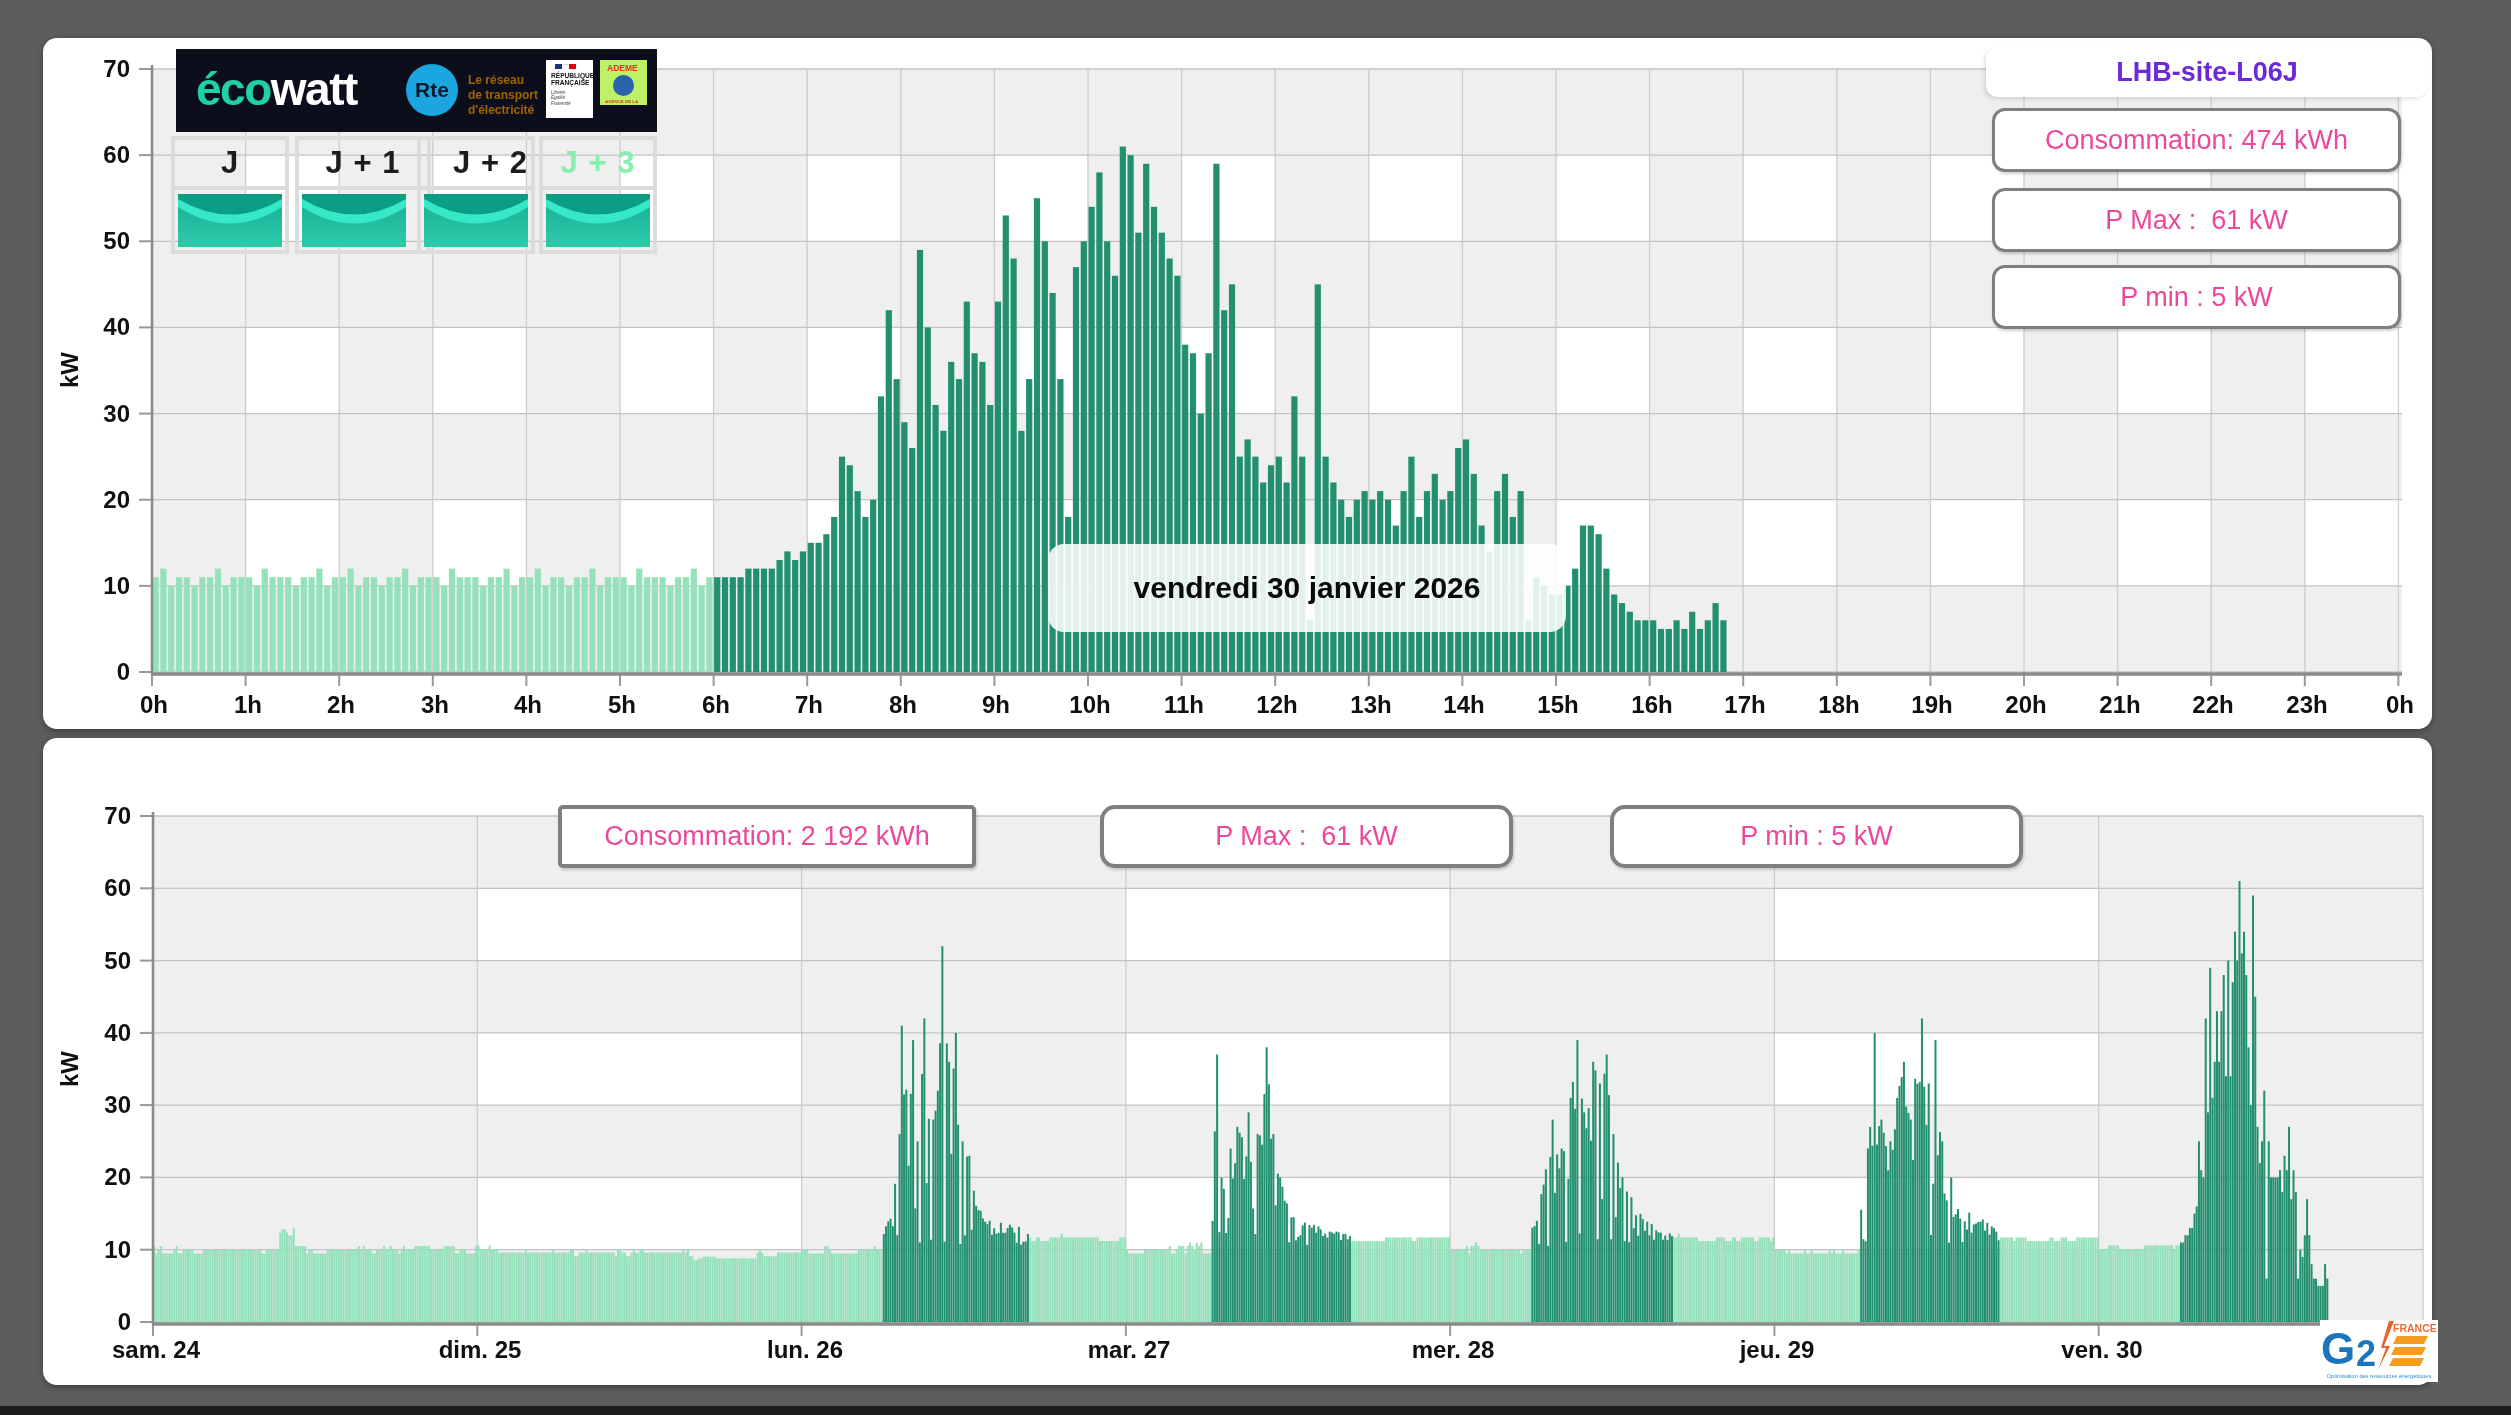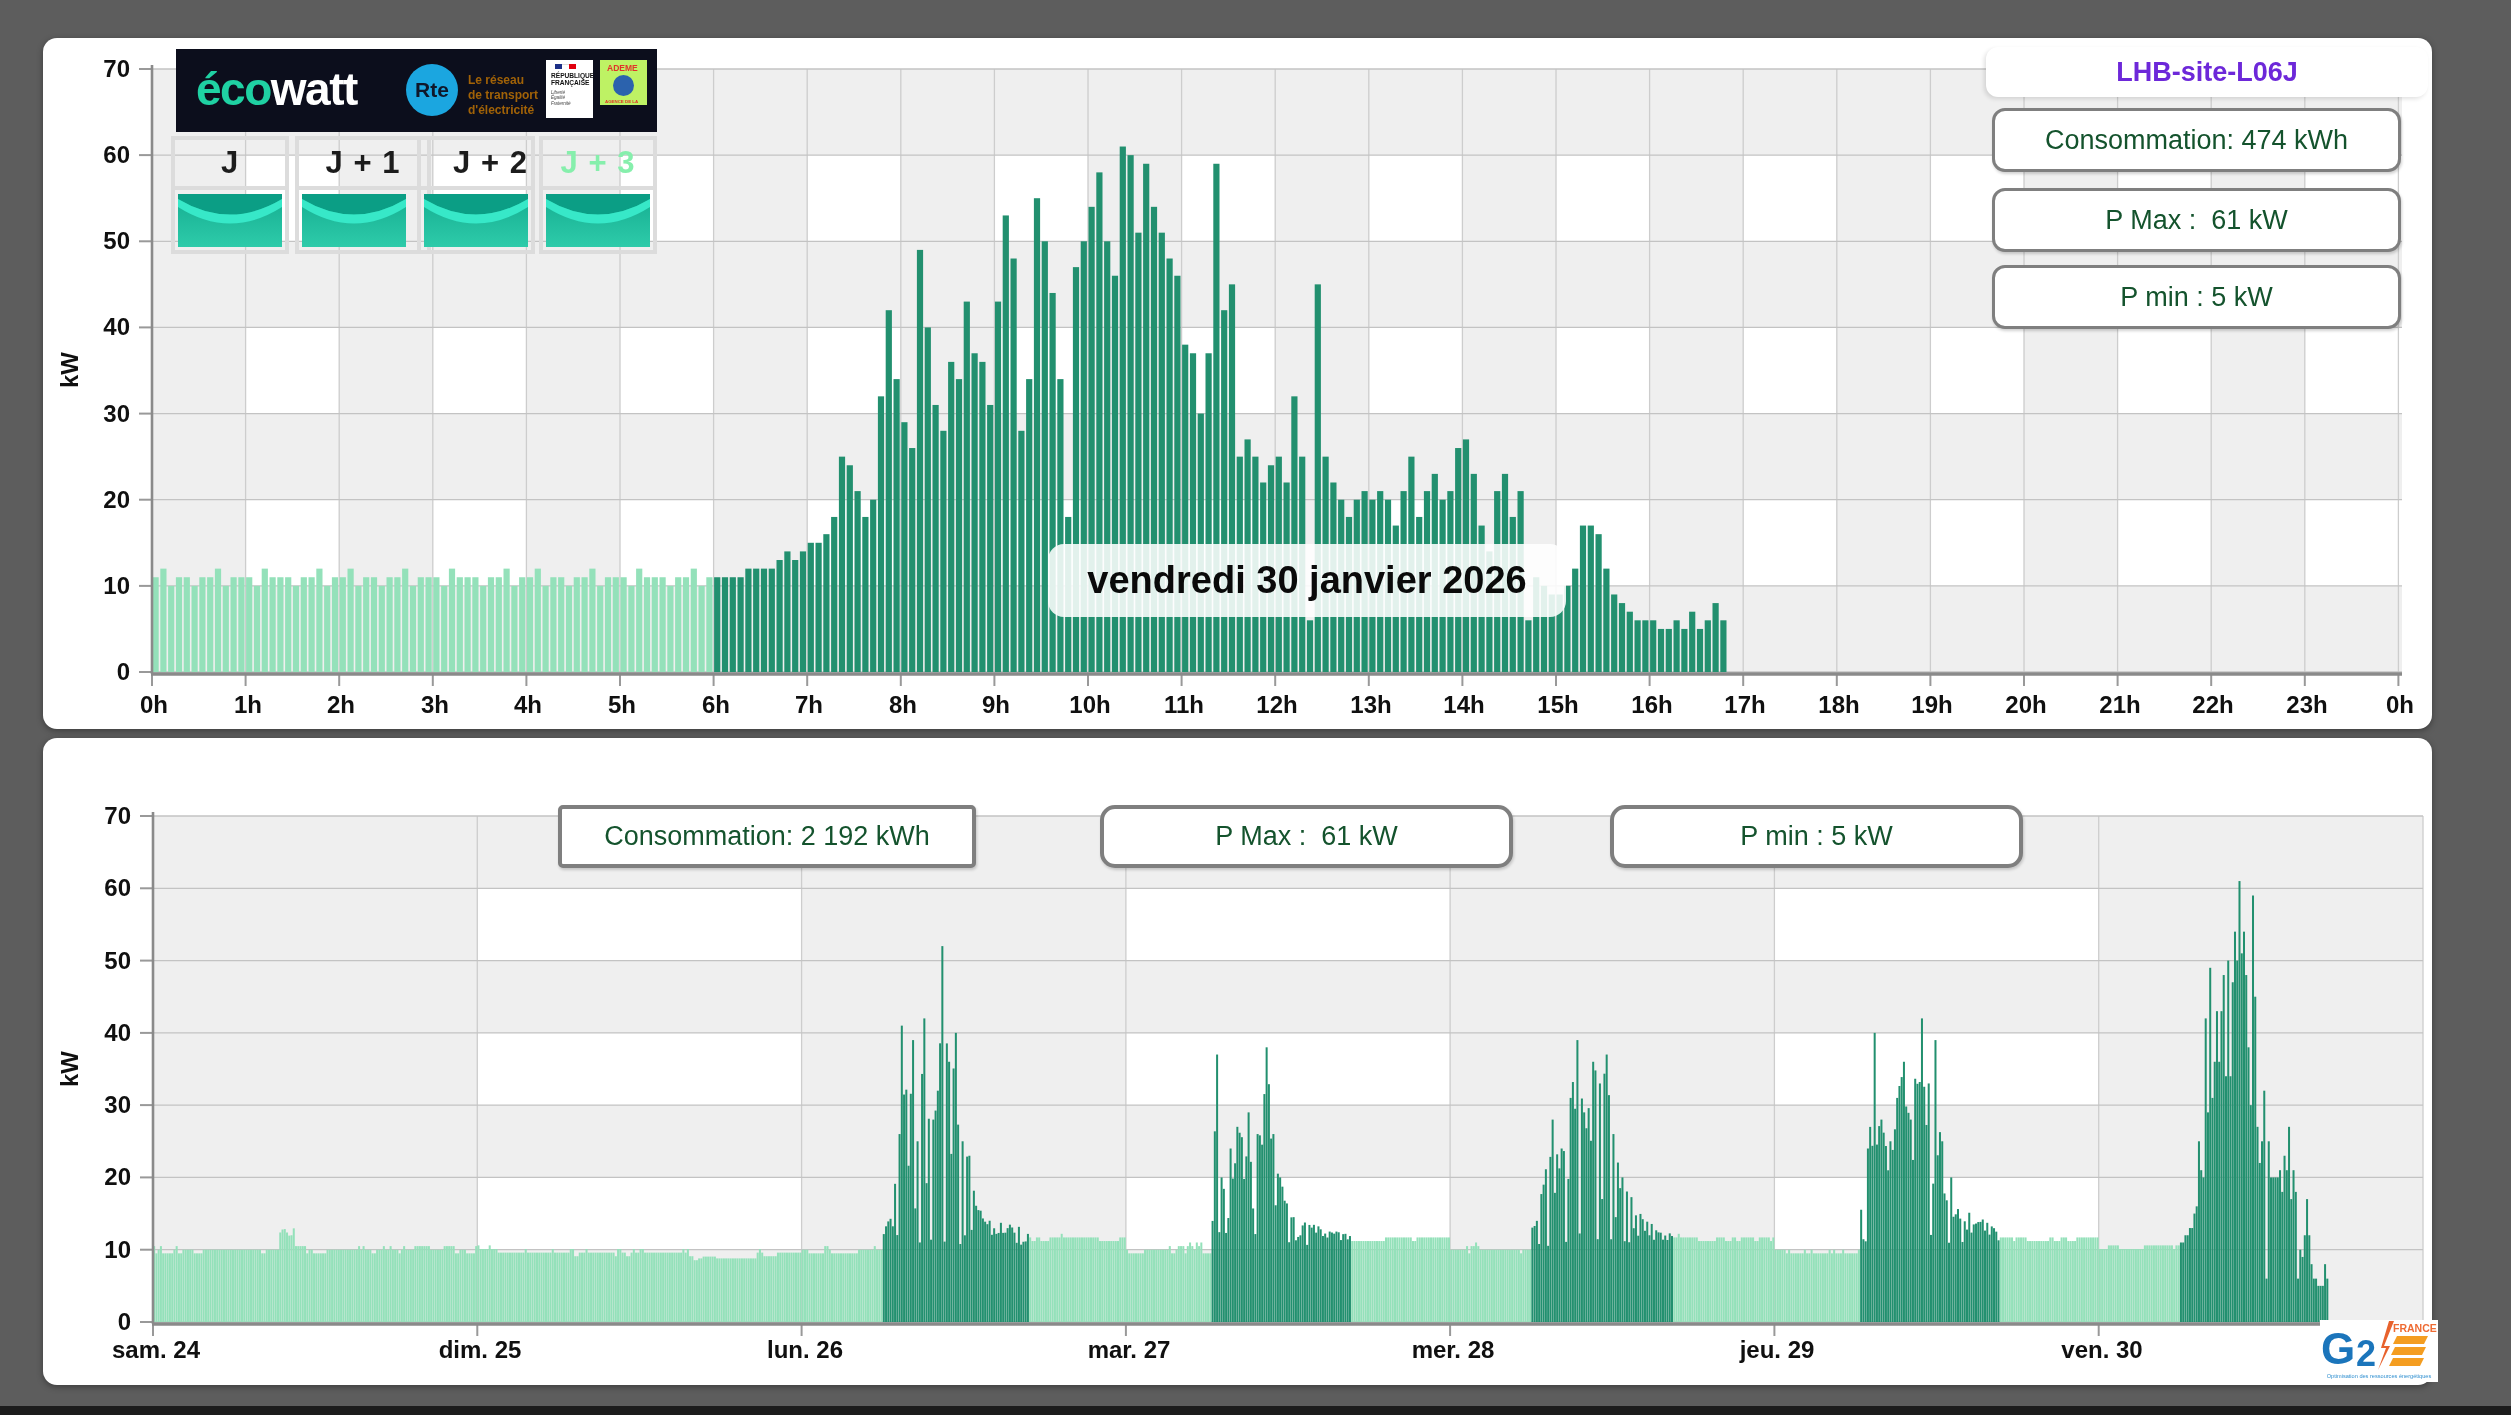--- a/index.html
+++ b/index.html
@@ -1,18 +1,18 @@
 <!DOCTYPE html>
 <html><head><meta charset="utf-8"><style>
 html,body{margin:0;padding:0;width:2511px;height:1415px;background:#5d5d5d;overflow:hidden;
 font-family:"Liberation Sans",sans-serif;}
 .panel{position:absolute;left:43px;width:2389px;background:#fff;border-radius:14px;
 box-shadow:0 2px 6px rgba(0,0,0,0.35);}
 .ibox{position:absolute;background:#fff;border:3.5px solid #7f7f7f;border-radius:13px;
-display:flex;align-items:center;justify-content:center;font-size:27px;color:#14532d;
+display:flex;align-items:center;justify-content:center;font-size:27px;color:#ec4899;
 box-shadow:1px 2px 3px rgba(0,0,0,0.18);}
 </style></head><body>
 <div class="panel" style="top:38px;height:691px;"></div>
 <div class="panel" style="top:738px;height:647px;"></div>
 <div style="position:absolute;left:0;top:1406px;width:2511px;height:9px;background:#1c1c1c;"></div>
 <svg style="position:absolute;left:0;top:0;" width="2511" height="1415" font-family="Liberation Sans, sans-serif">
 <rect x="152.0" y="69.0" width="2250.0" height="86.14" fill="#efefef"></rect>
     <rect x="152.0" y="241.3" width="2250.0" height="86.14" fill="#efefef"></rect>
     <rect x="152.0" y="413.6" width="2250.0" height="86.14" fill="#efefef"></rect>
     <rect x="152.0" y="585.9" width="2250.0" height="86.14" fill="#efefef"></rect>
@@ -1493,22 +1493,22 @@
       <path d="M0,5 Q52,36 104,5 V13 Q52,46 0,13 Z" fill="#37e8c8"></path>
     </svg>
   </div>
 </div>
 <div style="position:absolute;left:1986px;top:47px;width:442px;height:50px;background:#fff;border-radius:12px;
  box-shadow:-2px 2px 4px rgba(0,0,0,0.12);display:flex;align-items:center;justify-content:center;
  font-size:27px;font-weight:bold;color:#6d28d9;">LHB-site-L06J</div>
 <div class="ibox" style="left:1992px;top:108px;width:403px;height:58px;">Consommation: 474 kWh</div>
 <div class="ibox" style="left:1992px;top:188px;width:403px;height:58px;">P Max :&nbsp; 61 kW</div>
 <div class="ibox" style="left:1992px;top:265px;width:403px;height:58px;">P min : 5 kW</div>
-<div style="position:absolute;left:1048px;top:544px;width:518px;height:73px;background:rgba(255,255,255,0.87);
- border-radius:16px;display:flex;align-items:center;justify-content:center;font-size:38px;font-weight:bold;color:#0a0a0a;">
+<div style="position:absolute;left:1048px;top:544px;width:518px;height:88px;background:rgba(255,255,255,0.87);
+ border-radius:16px;display:flex;align-items:center;justify-content:center;font-size:30px;font-weight:bold;color:#0a0a0a;">
 vendredi 30 janvier 2026</div>
 <div class="ibox" style="left:558px;top:805px;width:410px;height:55px;border-width:4px;border-radius:5px;">Consommation: 2 192 kWh</div>
 <div class="ibox" style="left:1100px;top:805px;width:405px;height:55px;border-width:4px;border-radius:15px;">P Max :&nbsp; 61 kW</div>
 <div class="ibox" style="left:1610px;top:805px;width:405px;height:55px;border-width:4px;border-radius:15px;">P min : 5 kW</div>
 <div style="position:absolute;left:2320px;top:1320px;width:118px;height:62px;background:#fff;">
 <svg width="118" height="62" viewBox="0 0 118 62">
  <text x="1" y="44" font-family="Liberation Sans, sans-serif" font-size="44" font-weight="bold" fill="#1b75bb">G</text>
  <text x="36" y="46" font-family="Liberation Sans, sans-serif" font-size="36" font-weight="bold" fill="#1b75bb">2</text>
  <polygon points="69,1 61,28 66,28 58,50 70,26 64,26 74,1" fill="#e8622d"></polygon>
  <text x="73" y="12" font-family="Liberation Sans, sans-serif" font-size="10.5" font-weight="bold" fill="#ee6b33">FRANCE</text>

